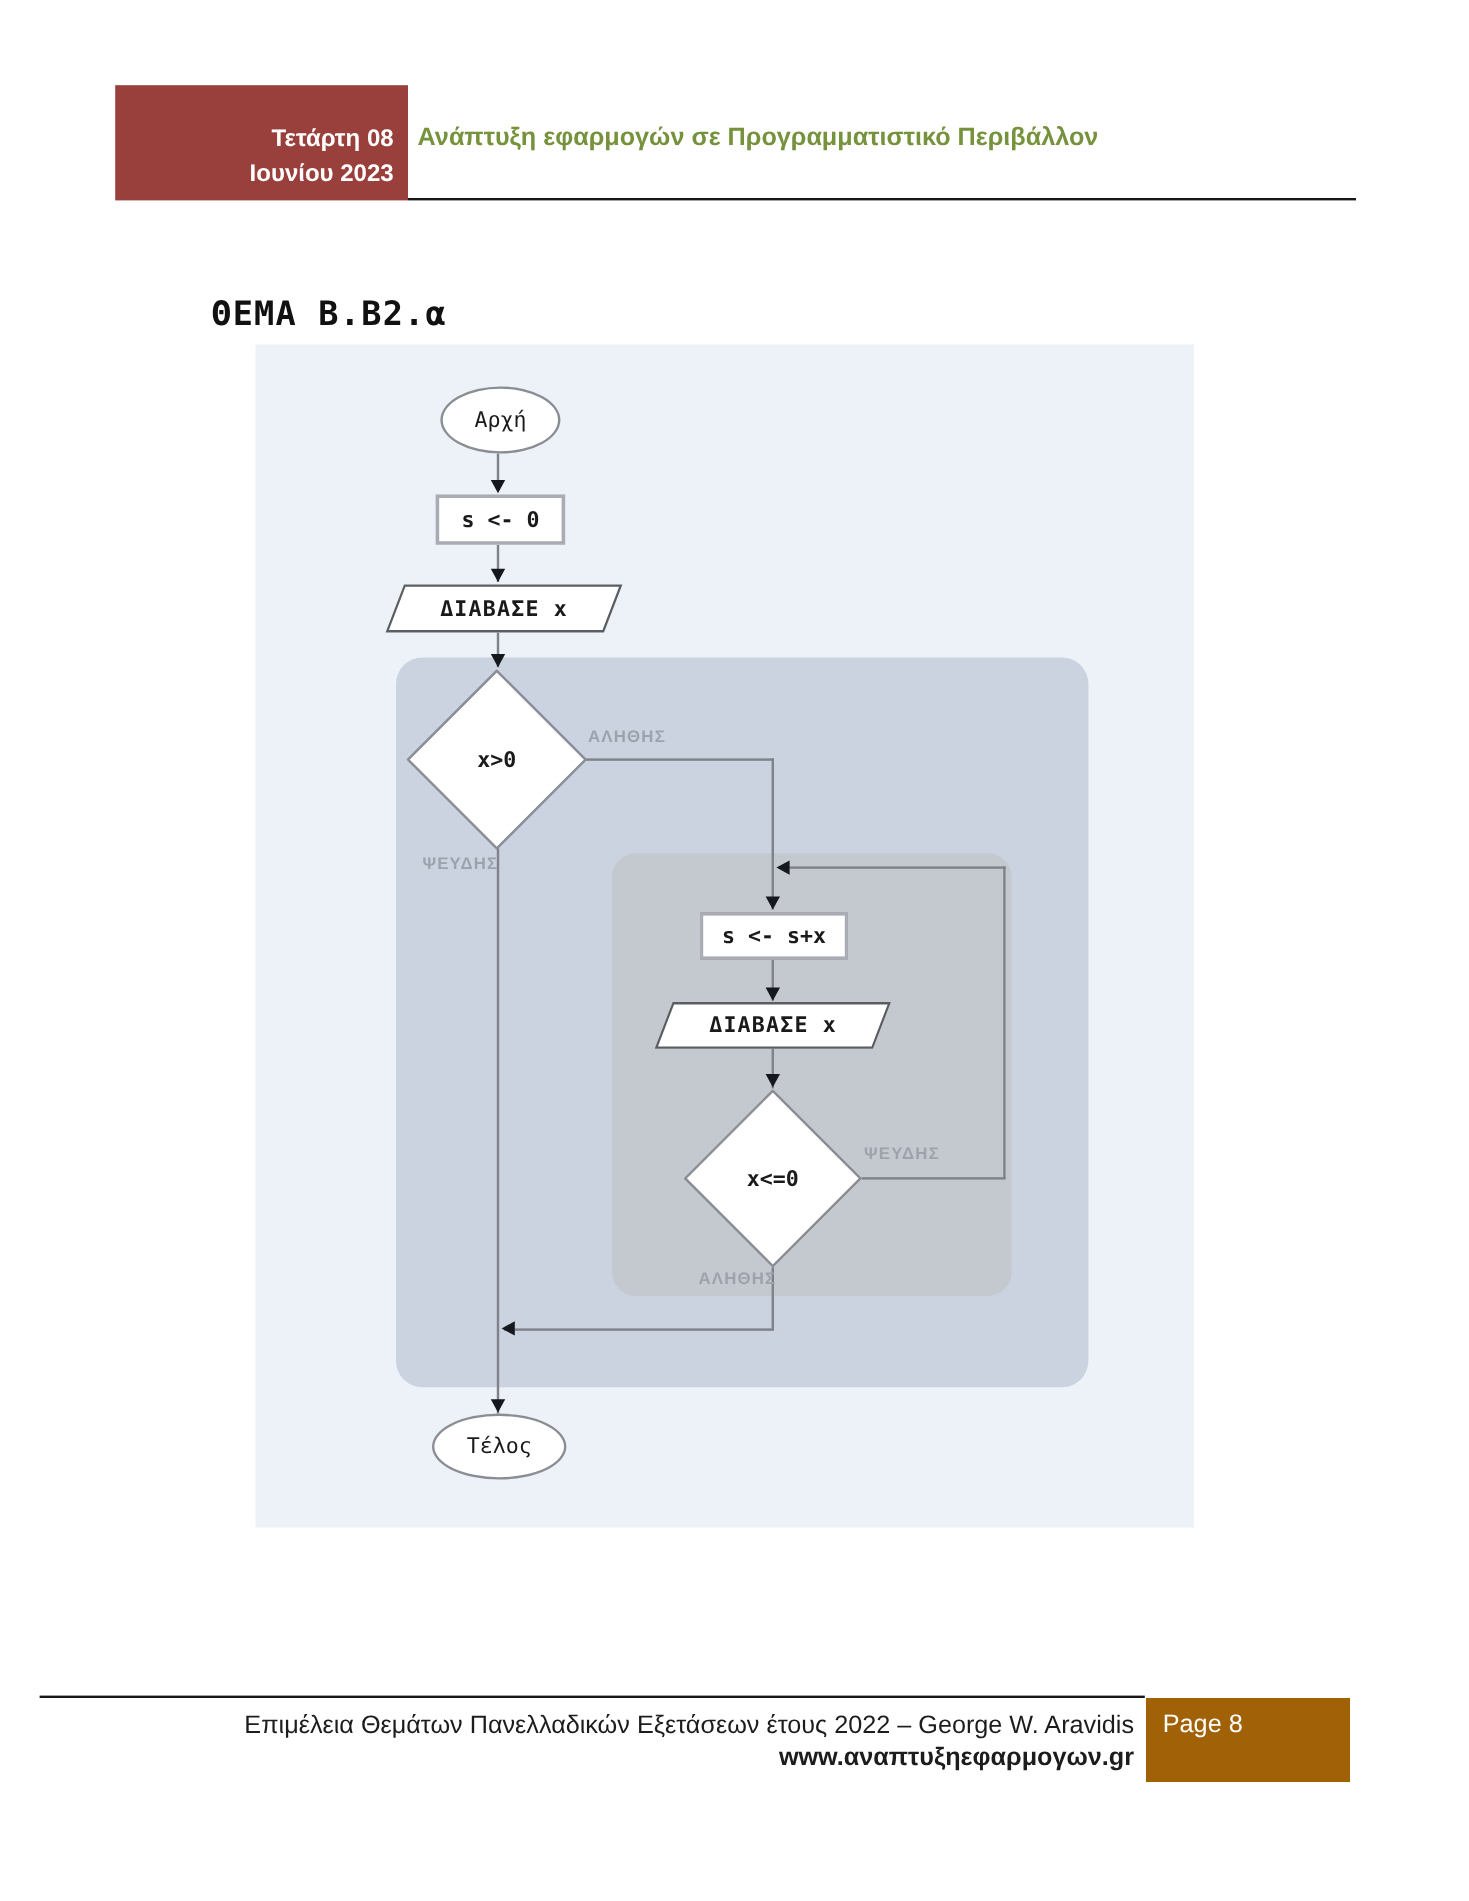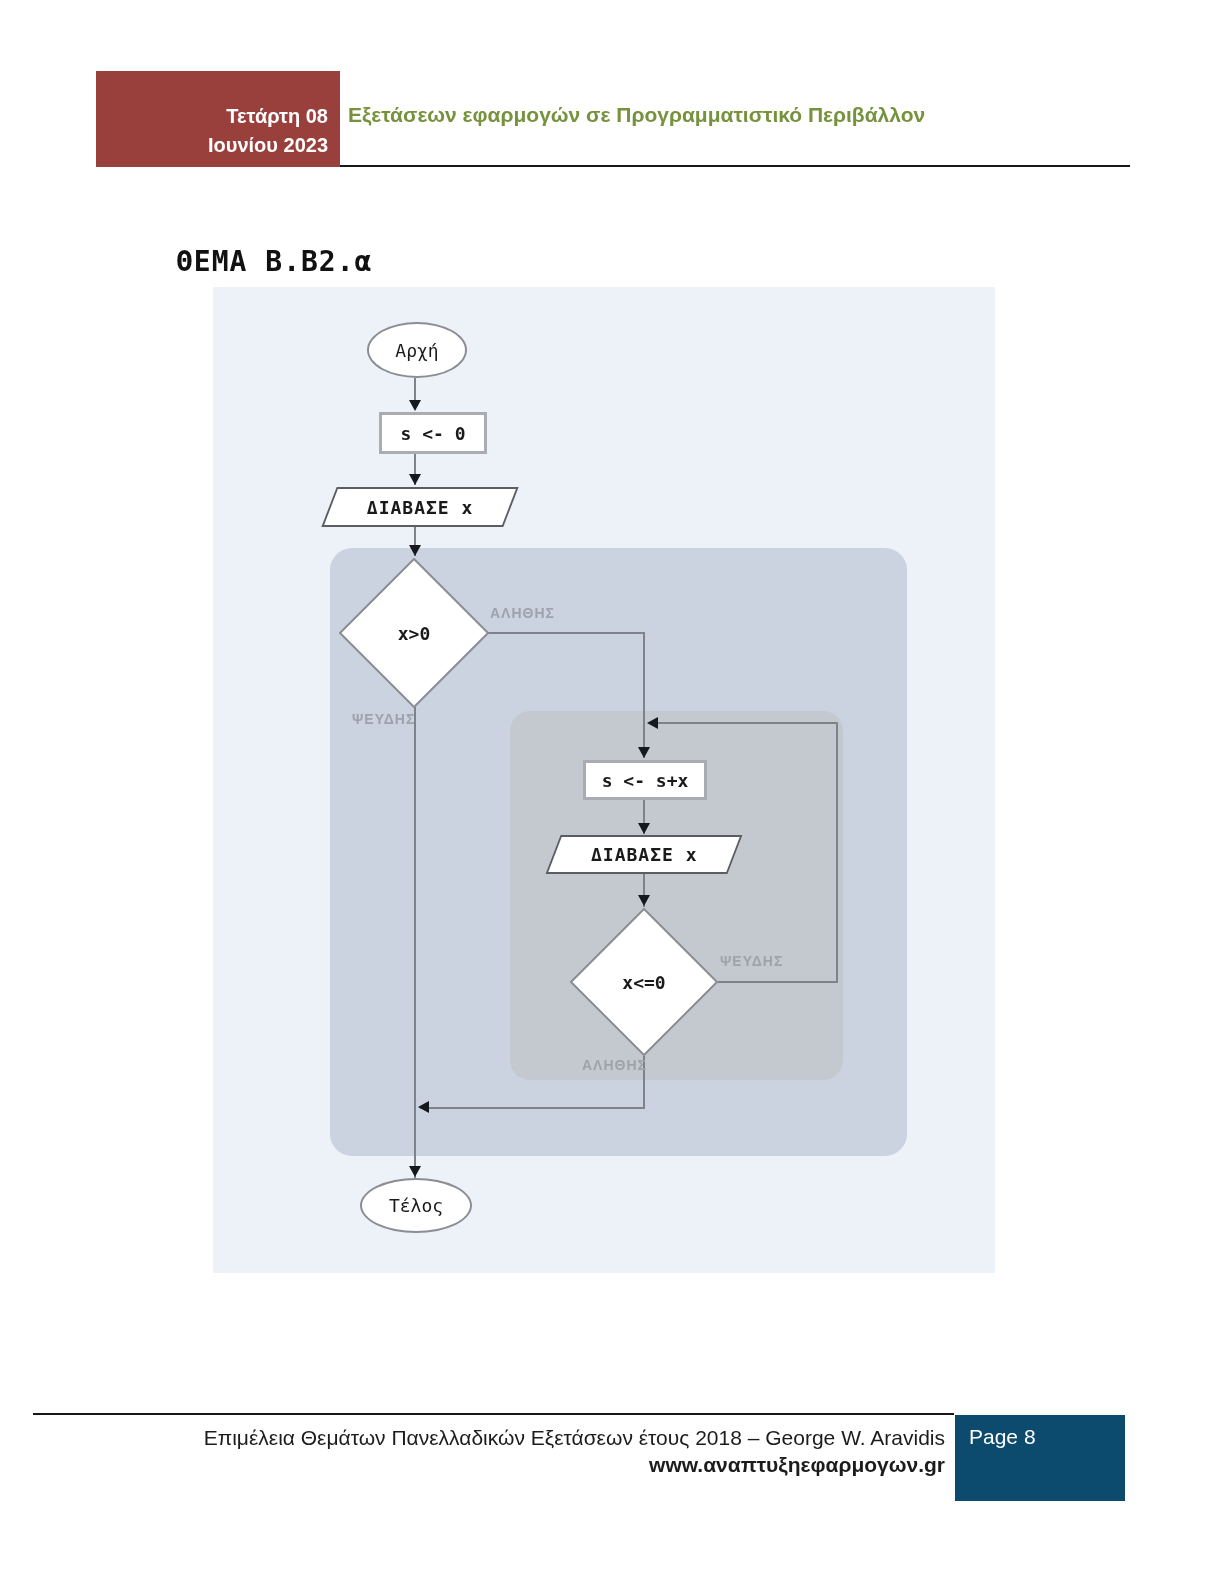--- a/index.html
+++ b/index.html
@@ -38,34 +38,34 @@
   .dtext{display:flex;align-items:center;justify-content:center;
          font-family:"DejaVu Sans Mono",monospace;font-weight:bold;font-size:18px;color:#1a1a1a;}
   .blabel{font-family:Liberation Sans, sans-serif;font-weight:bold;font-size:14px;
           color:#9DA3AC;letter-spacing:1px;white-space:nowrap;}
 
   
   .ftr-line{left:33px;top:1413px;width:921px;height:2px;background:#17181a;}
   .ftr-text{left:150px;top:1424px;width:795px;text-align:right;color:#1c1c1c;
             font-size:21px;line-height:27px;white-space:nowrap;}
   .ftr-text .bold{font-weight:bold;}
-  .ftr-pagebox{left:955px;top:1415px;width:170px;height:86px;background:#0c4a6e;}
+  .ftr-pagebox{left:955px;top:1415px;width:170px;height:70px;background:#a16207;}
   .ftr-page{position:absolute;left:14px;top:10px;color:#ffffff;font-size:21px;}
 </style>
 </head>
 <body>
 
 <div class="abs hdr-redbox">
   <div class="hdr-date">
     <div>Τετάρτη 08</div>
     <div>Ιουνίου 2023</div>
   </div>
 </div>
 <div class="abs hdr-green">
-  <div>Εξετάσεων εφαρμογών σε Προγραμματιστικό Περιβάλλον</div>
+  <div>Ανάπτυξη εφαρμογών σε Προγραμματιστικό Περιβάλλον</div>
 </div>
 <div class="abs hdr-line"></div>
 
 <div class="abs sec-title">ΘΕΜΑ B.B2.α</div>
 
 <div class="abs panel">
 
   <div class="abs region-outer"></div>
   <div class="abs region-inner"></div>
 
@@ -90,21 +90,21 @@
   <div class="abs ad" style="left:425px;top:536px;"></div>
   <div class="abs ad" style="left:425px;top:608px;"></div>
   <div class="abs ad" style="left:196px;top:879px;"></div>
   <div class="abs al" style="left:434px;top:430px;"></div>
   <div class="abs al" style="left:205px;top:814px;"></div>
 
   <div class="abs node oval" style="left:154px;top:35px;width:100px;height:56px;">
     <span>Αρχή</span>
   </div>
 
-  <div class="abs node rect" style="left:150px;top:125px;width:108px;height:42px;margin-left:16px;">
+  <div class="abs node rect" style="left:150px;top:125px;width:108px;height:42px;">
     <span>s &lt;- 0</span>
   </div>
 
   <div class="abs node para" style="left:116px;top:200px;width:182px;height:40px;">
     <span>ΔΙΑΒΑΣΕ x</span>
   </div>
 
   <svg class="abs" style="left:126px;top:271px;" width="150" height="150">
     <polygon points="75,1 149,75 75,149 1,75" fill="#ffffff" stroke="#8A8E94" stroke-width="2"></polygon>
   </svg>
@@ -127,18 +127,18 @@
   <div class="abs blabel" style="left:507px;top:666px;">ΨΕΥΔΗΣ</div>
   <div class="abs blabel" style="left:369px;top:770px;">ΑΛΗΘΗΣ</div>
 
   <div class="abs node oval" style="left:147px;top:891px;width:112px;height:55px;">
     <span>Τέλος</span>
   </div>
 </div>
 
 <div class="abs ftr-line"></div>
 <div class="abs ftr-text">
-  <div>Επιμέλεια Θεμάτων Πανελλαδικών Εξετάσεων έτους 2018 – George W. Aravidis</div>
+  <div>Επιμέλεια Θεμάτων Πανελλαδικών Εξετάσεων έτους 2022 – George W. Aravidis</div>
   <div class="bold">www.αναπτυξηεφαρμογων.gr</div>
 </div>
 <div class="abs ftr-pagebox">
   <div class="ftr-page">Page 8</div>
 </div>
 
 </body></html>

